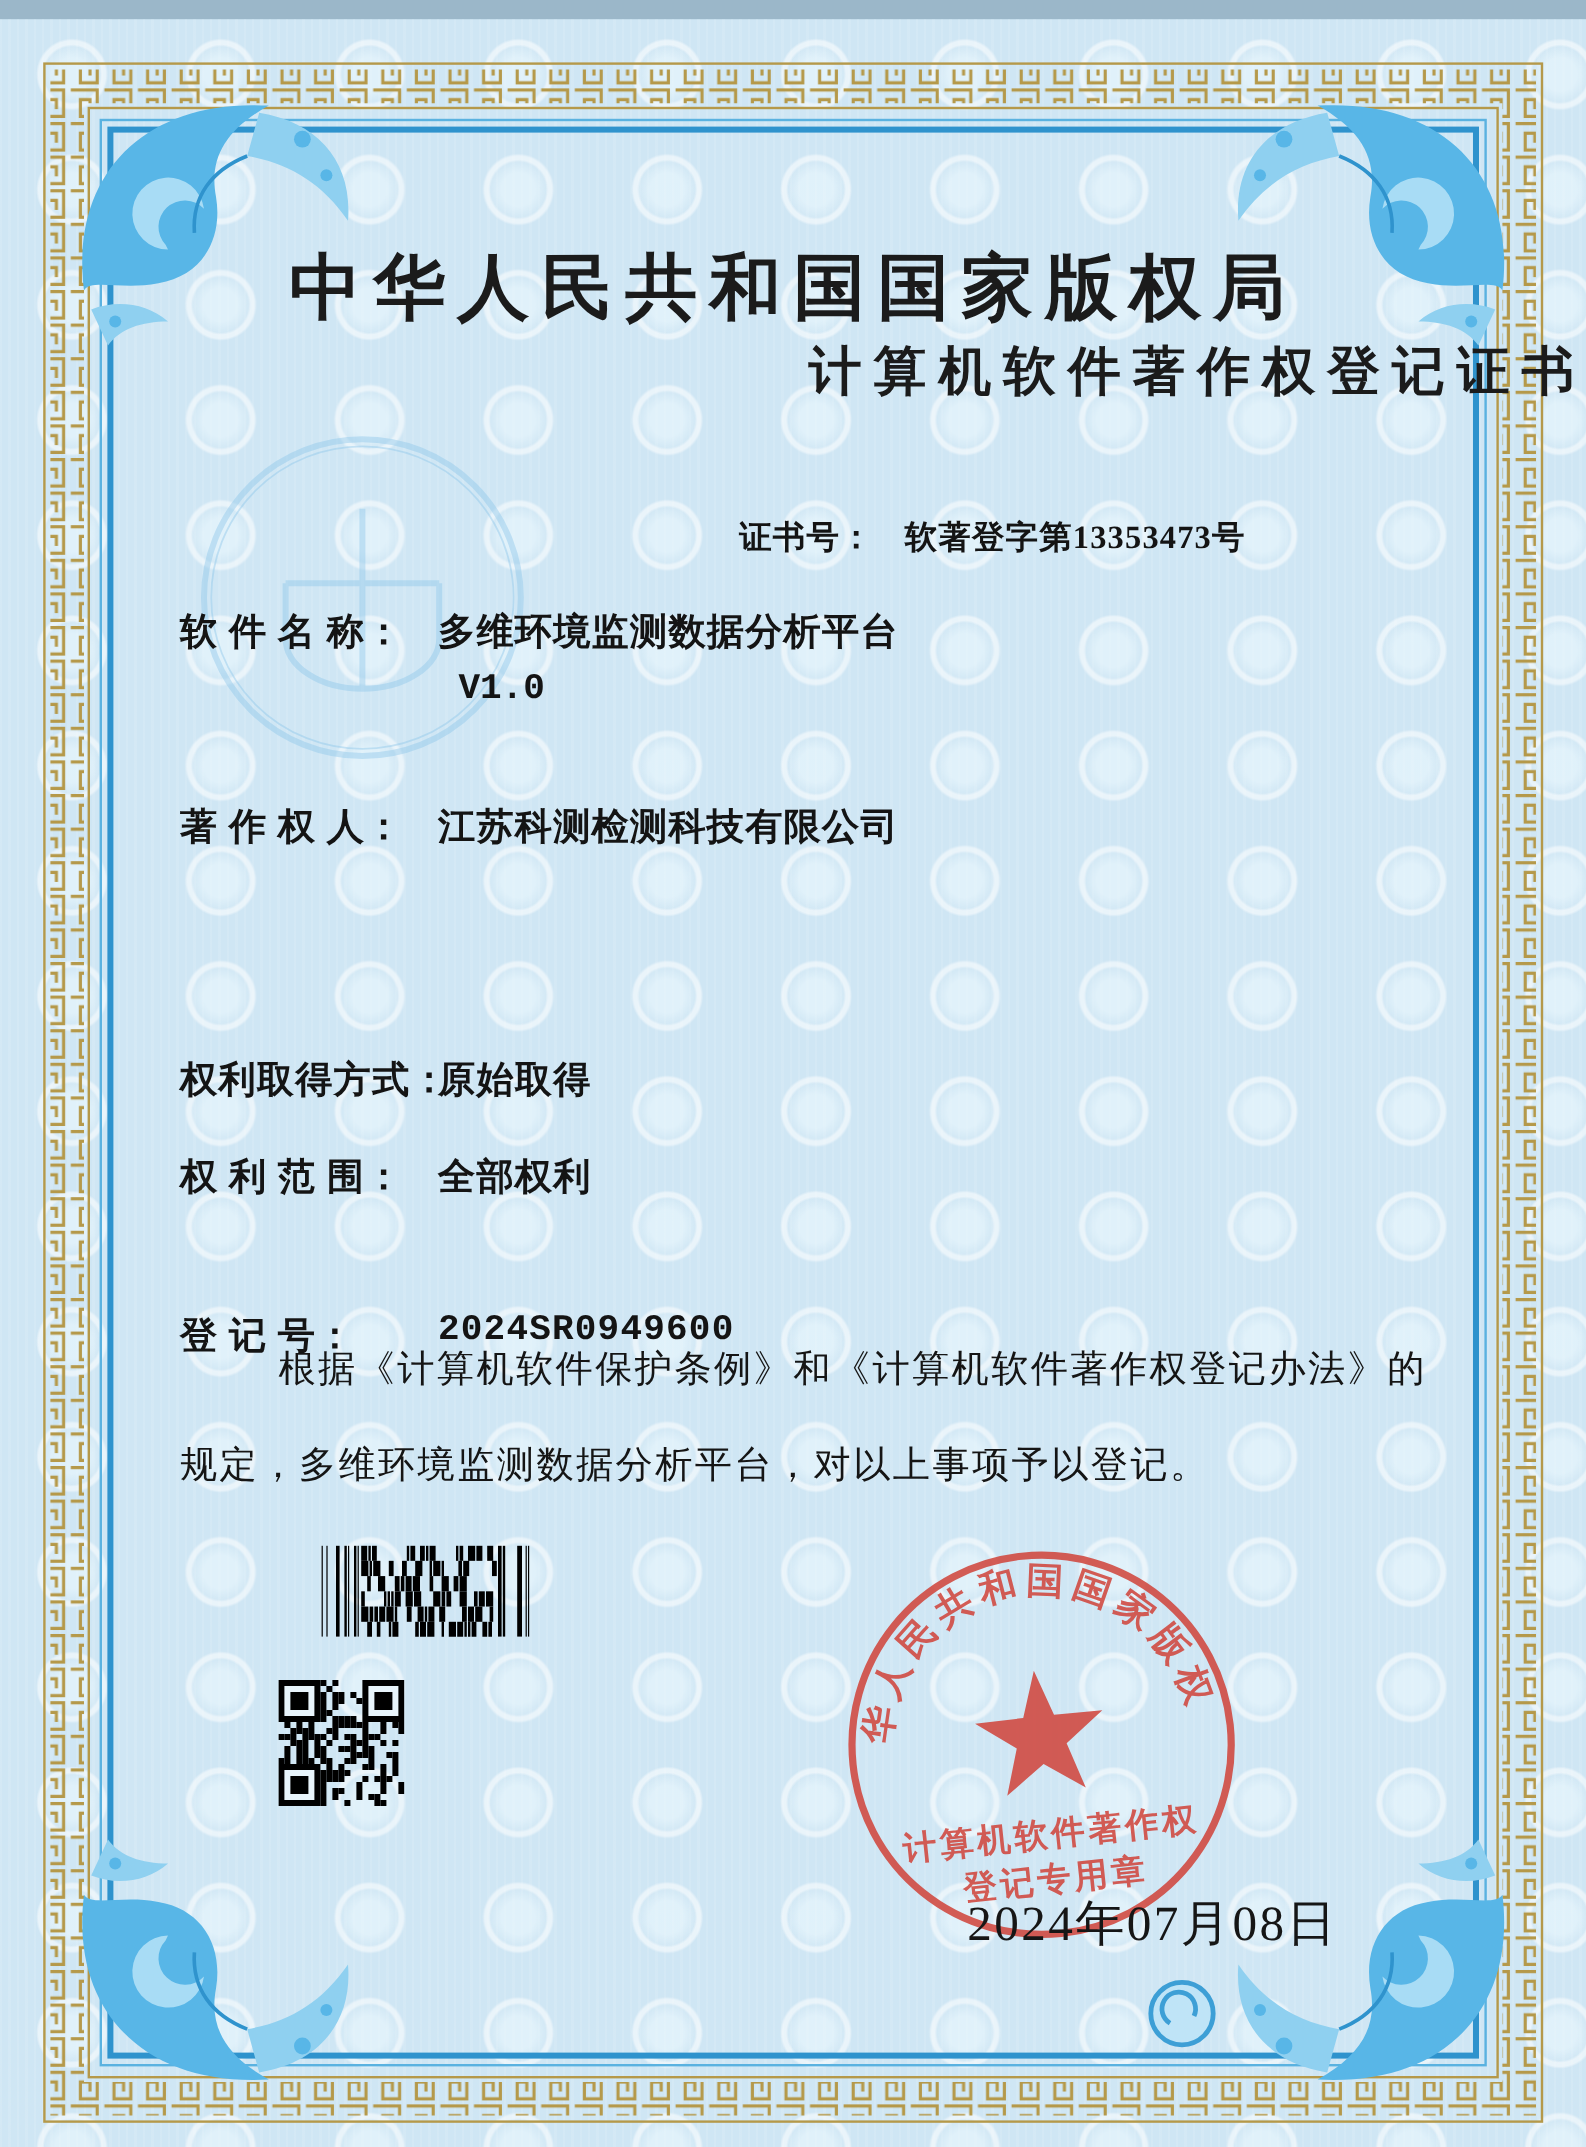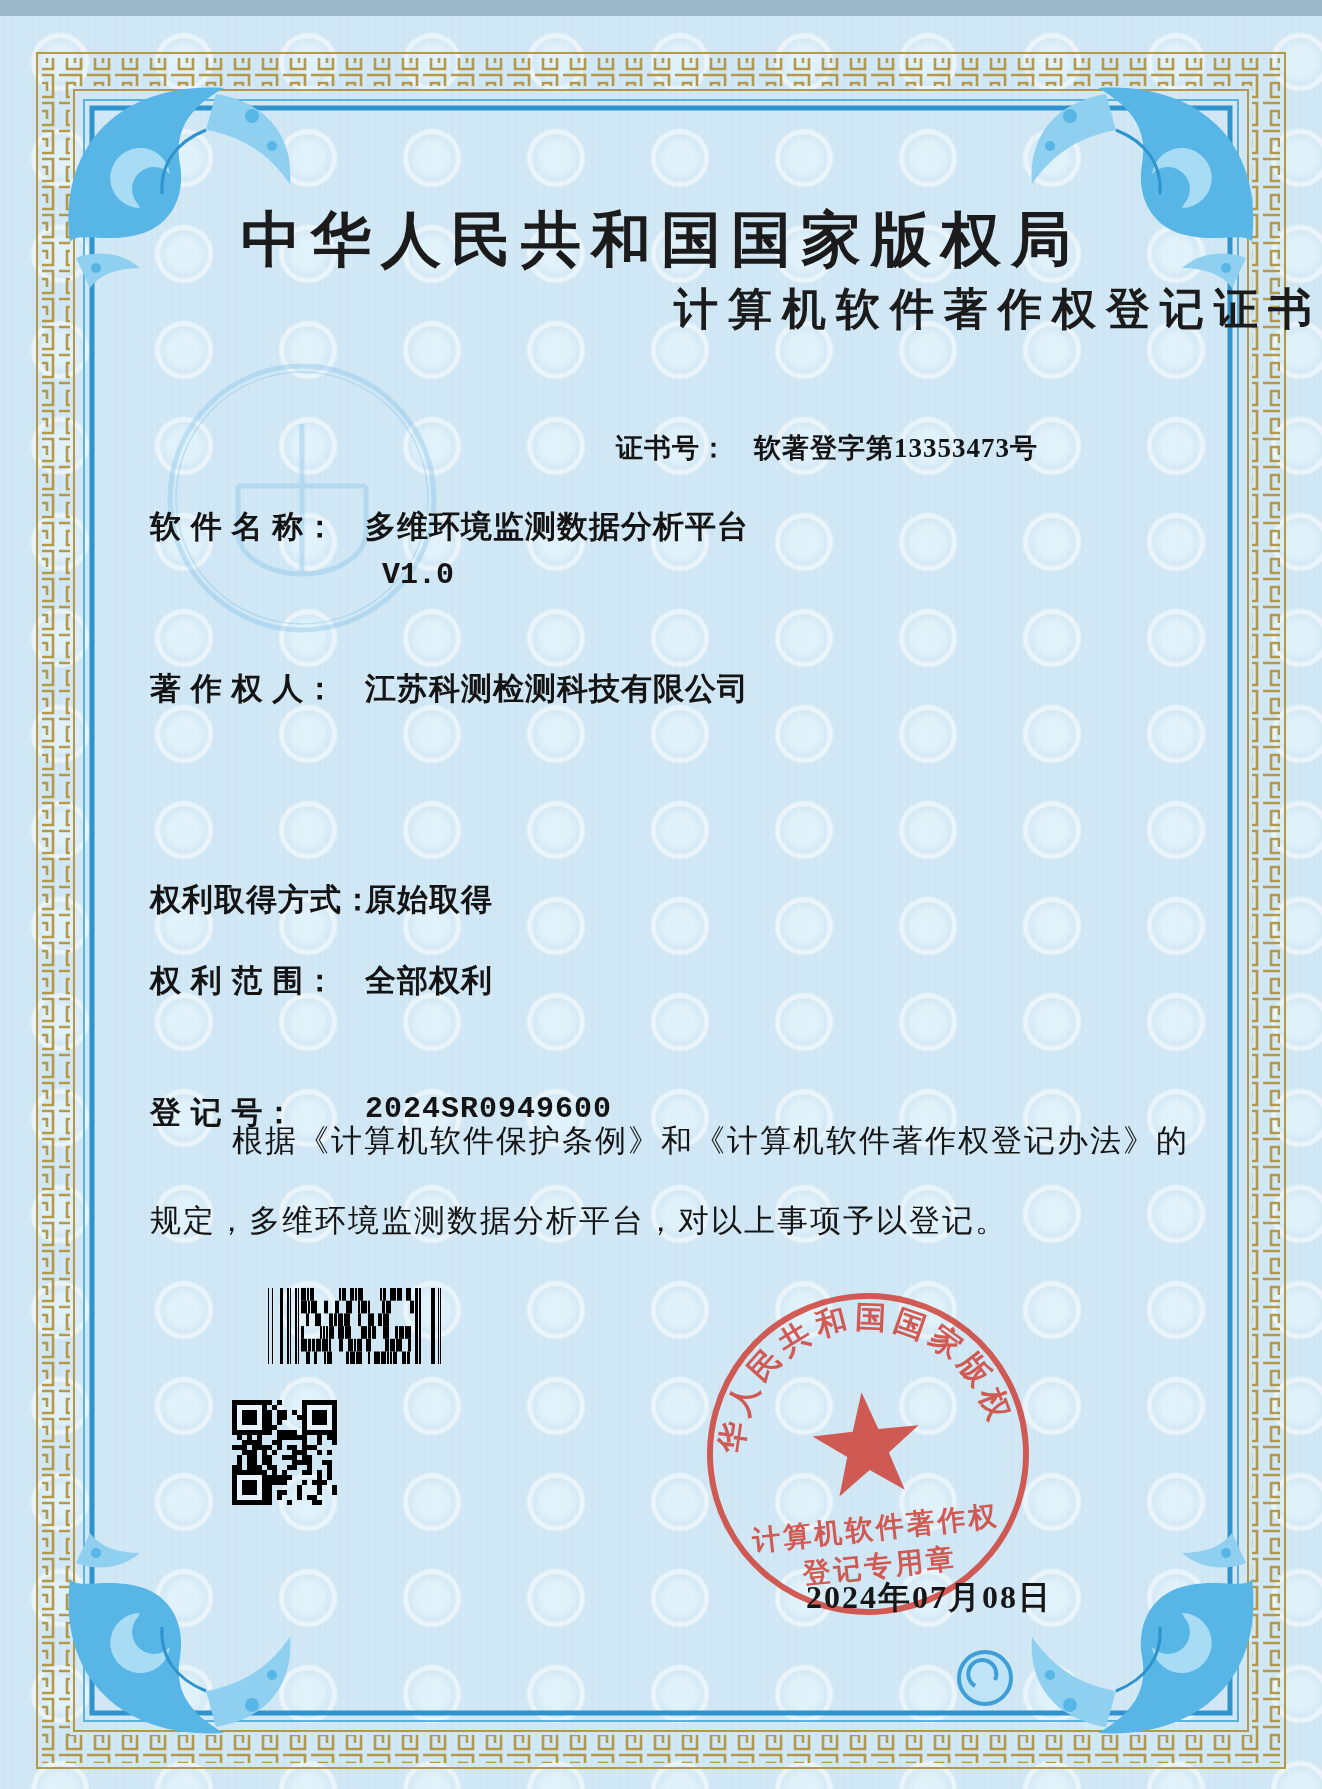--- a/index.html
+++ b/index.html
@@ -37,21 +37,21 @@
   .f-owner{top:652px;}
   .f-acq{top:863px;}
   .f-scope{top:944px;}
   .f-reg{top:1076px;}
   .para-line{position:absolute;font-size:31px;letter-spacing:2px;white-space:nowrap;color:#151515;}
   .para-1{left:232px;top:1104px;}
   .para-2{left:150px;top:1184px;}
   .barcode{position:absolute;left:265px;top:1272px;width:180px;height:76px;}
   .qr{position:absolute;left:232px;top:1384px;width:105px;height:105px;}
   .seal{position:absolute;left:694px;top:1264px;}
-  .date{position:absolute;left:806px;top:1560px;font-size:32px;letter-spacing:2px;white-space:nowrap;color:#161616;font-weight:bold;}
+  .date{position:absolute;left:806px;top:1560px;font-size:41px;letter-spacing:2px;white-space:nowrap;color:#161616;}
 </style>
 </head>
 <body>
 
 <div class="page">
 
   <svg class="frame" width="1322" height="1789" viewBox="0 0 1322 1789" xmlns="http://www.w3.org/2000/svg">
     <defs>
       <pattern id="meander" width="28" height="28" patternUnits="userSpaceOnUse">
         <path d="M3 3 H25 V25 H11 V11 H19 V19" fill="none" stroke="#b5994a" stroke-width="2.6"></path>

